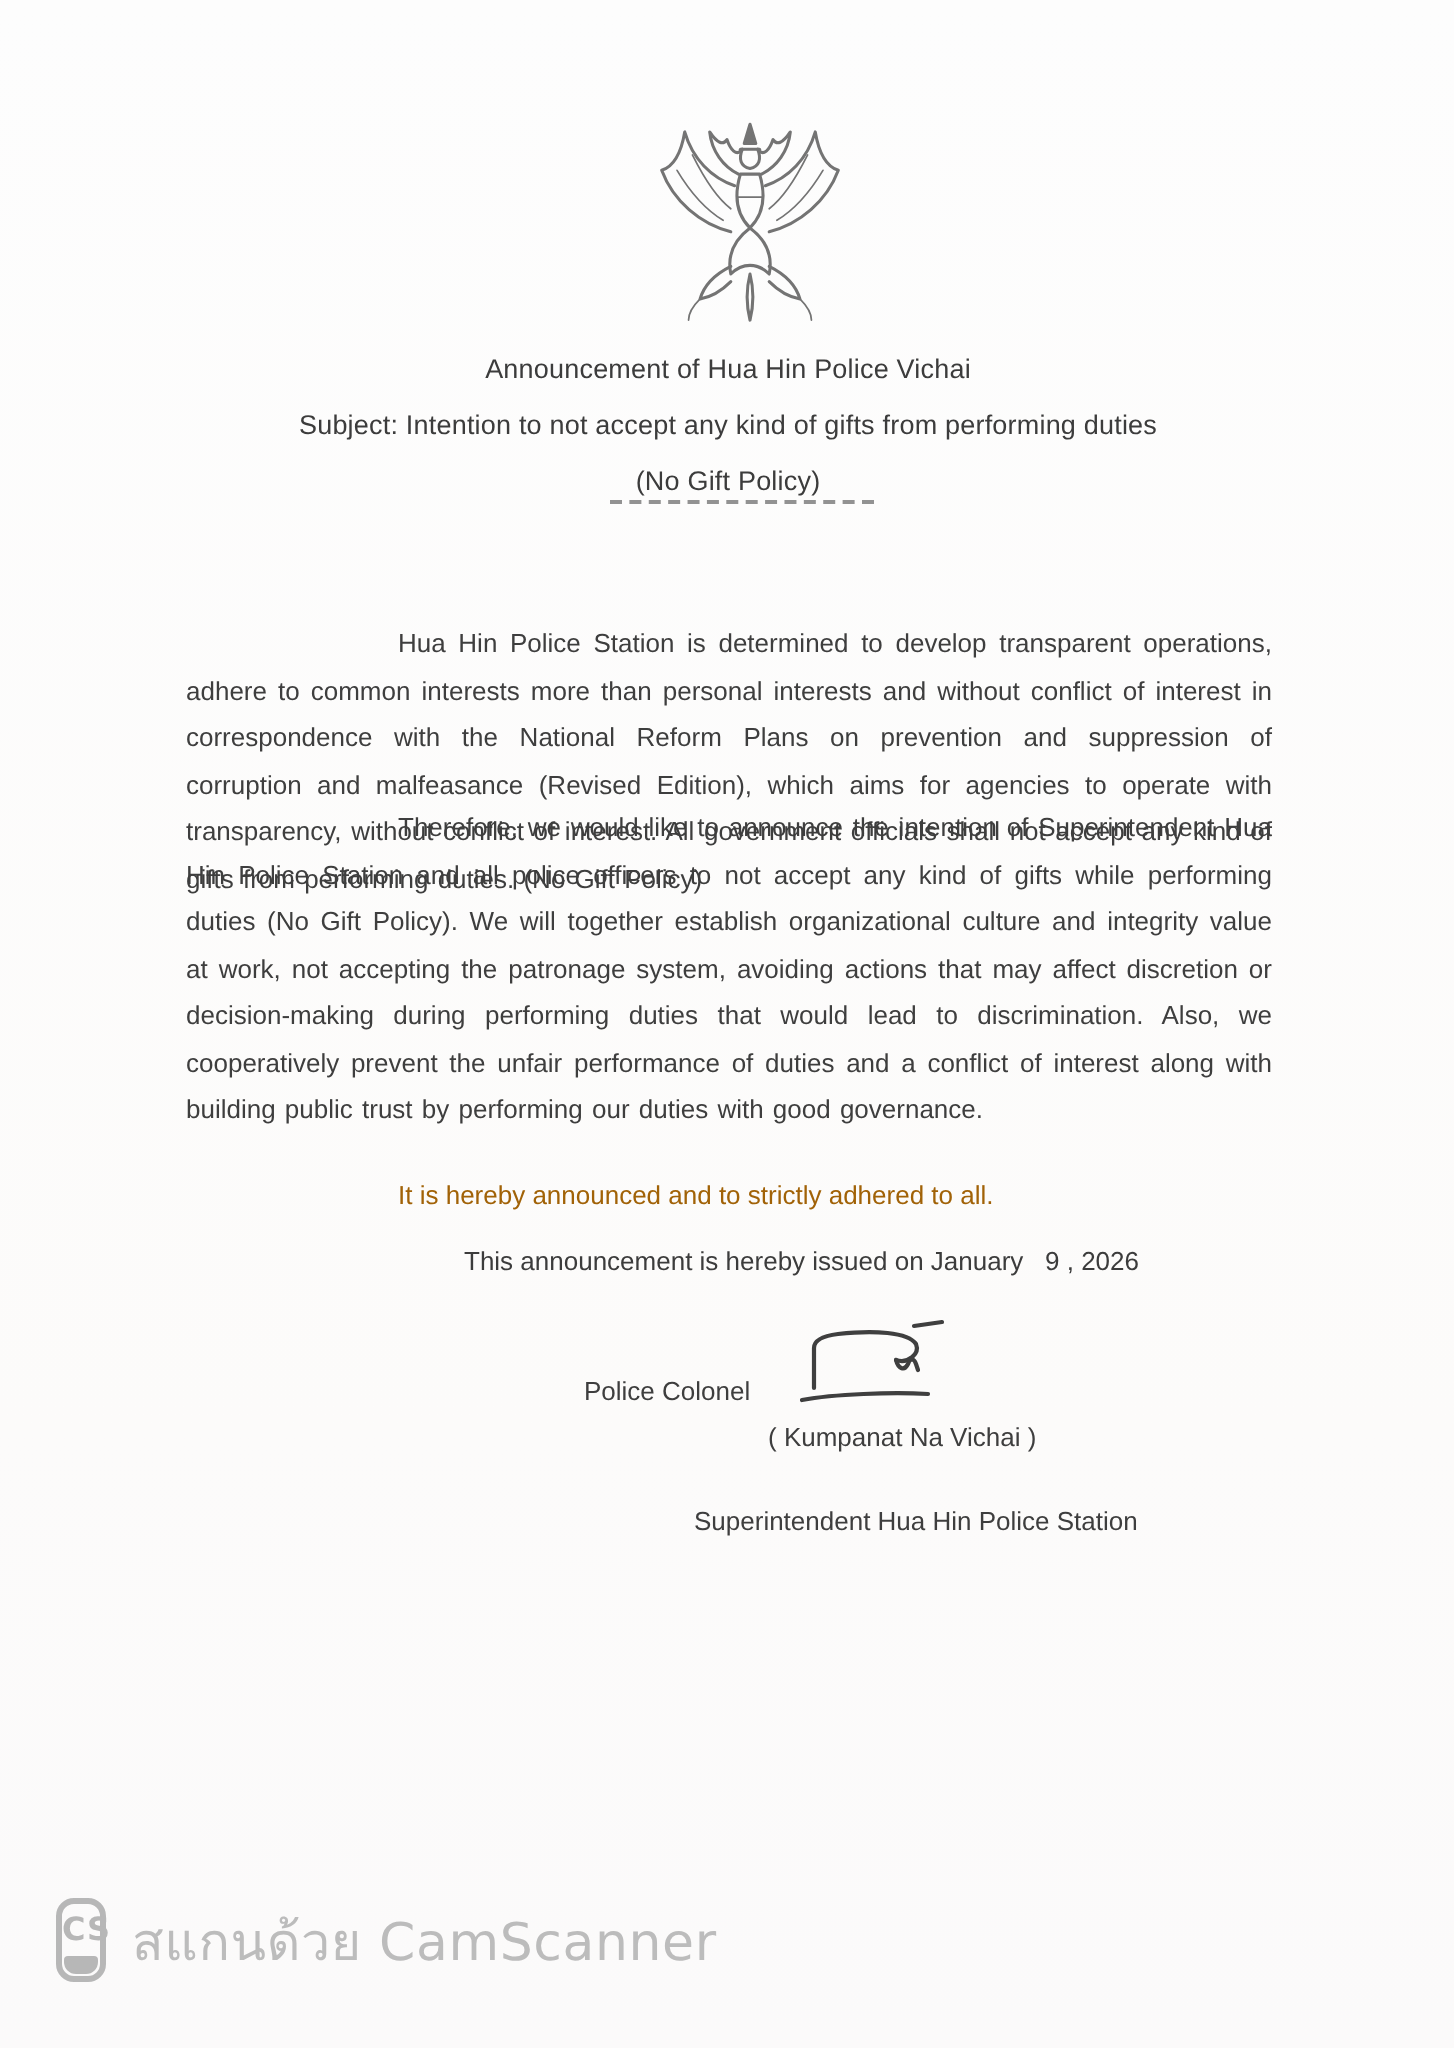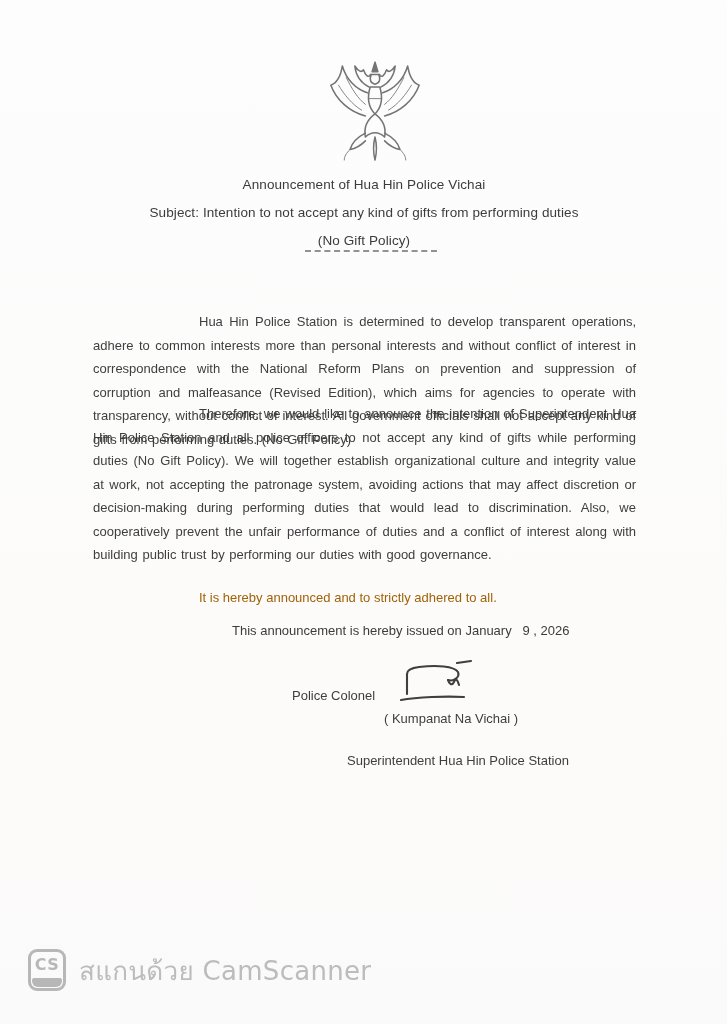--- a/index.html
+++ b/index.html
@@ -73,21 +73,21 @@
   .sig-position { position: absolute; top: 737px; left: 347px; font-size: 13px; margin-top: 16px; }
 
   .scan-footer {
     position: absolute;
     top: 949px; left: 28px;
     display: flex; align-items: center; gap: 13px;
     font-family: "DejaVu Sans", sans-serif;
   }
   .cs-badge {
     position: relative;
-    width: 38px; height: 42px;
+    width: 25px; height: 42px;
     border: 3px solid #b7b7b7;
     border-radius: 9px;
     background: transparent;
   }
   .cs-badge .cs-text {
     position: absolute; top: 3px; left: 0; right: 0;
     text-align: center;
     font-size: 16px; font-weight: bold; color: #b7b7b7;
     letter-spacing: 0.5px;
   }

